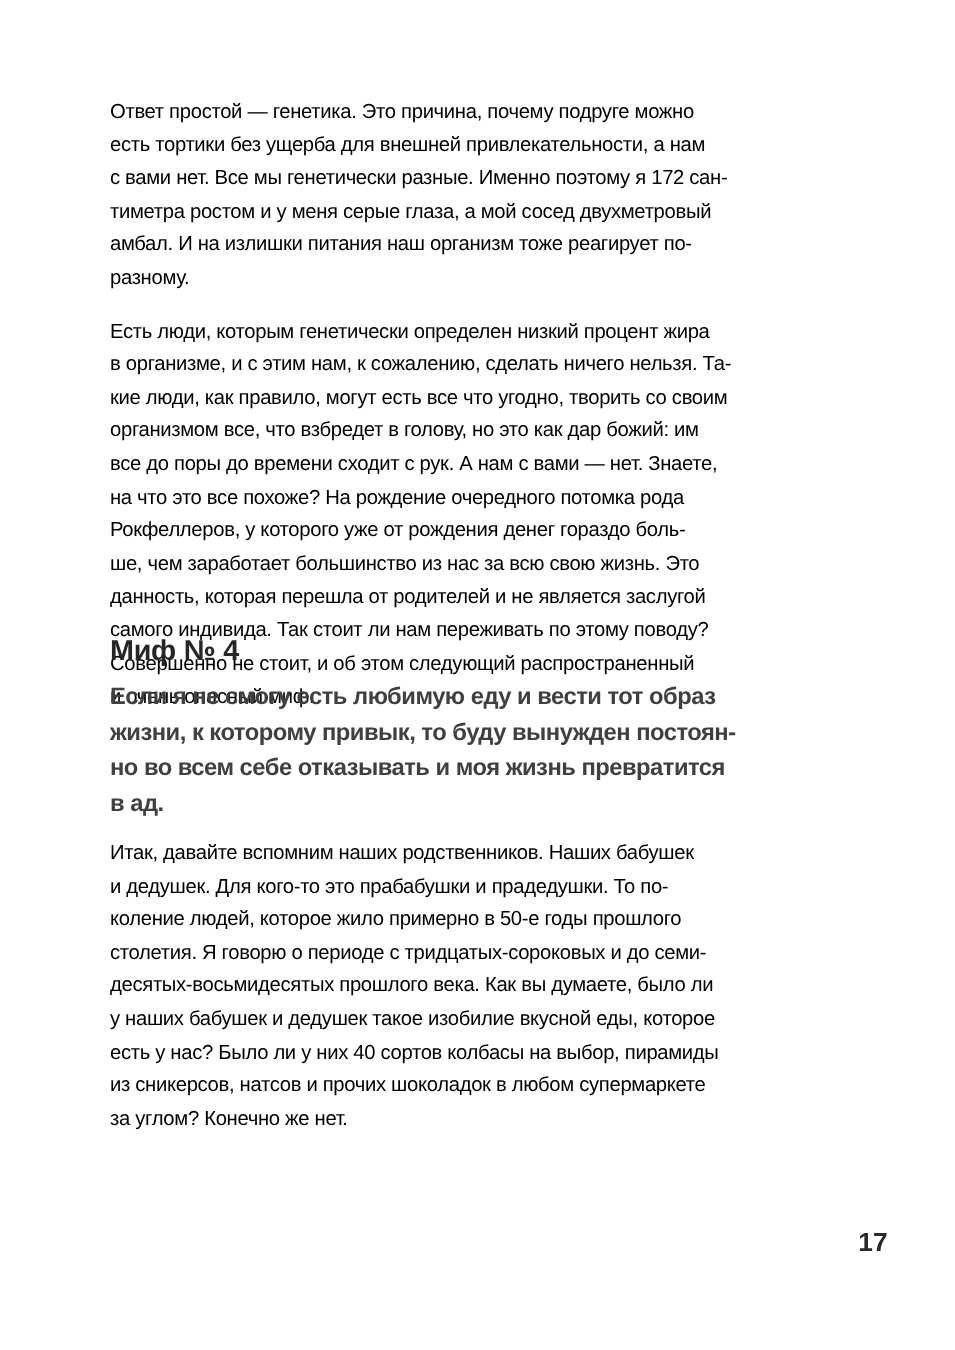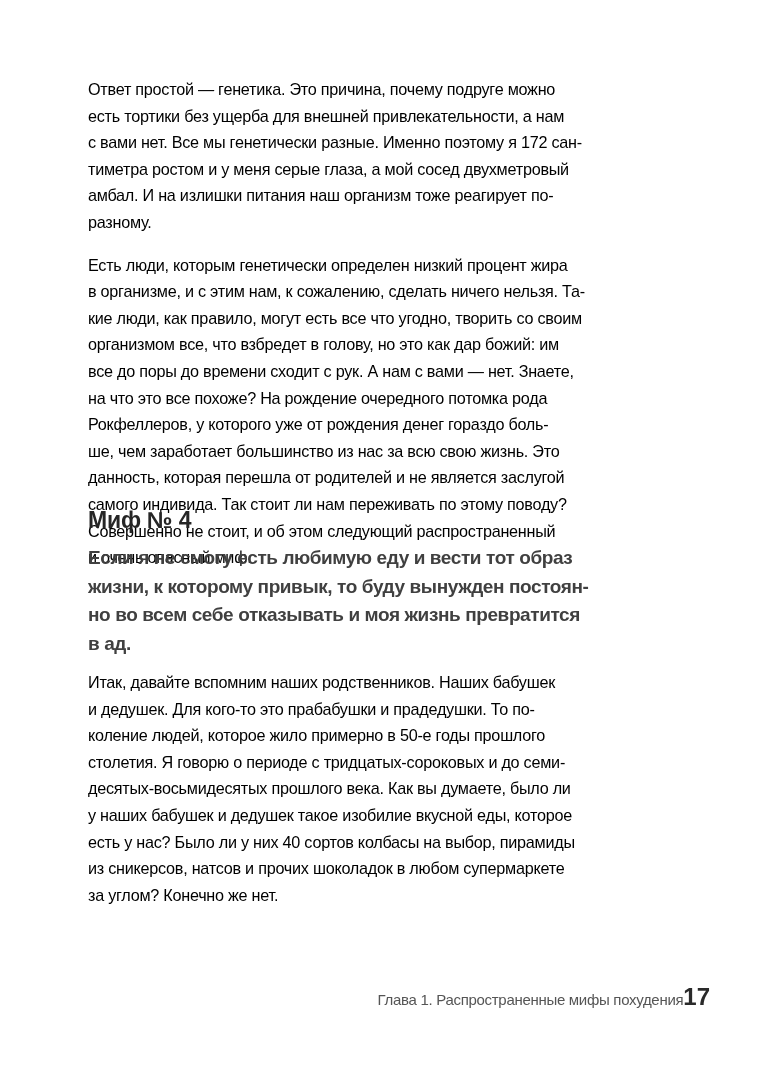--- a/index.html
+++ b/index.html
@@ -66,21 +66,21 @@
       display: flex;
       align-items: baseline;
       justify-content: flex-end;
     }
     .running-title {
       font-size: 15px;
       color: #555555;
       letter-spacing: -0.3px;
     }
     .page-number {
-      font-size: 24px;
+      font-size: 21px;
       font-weight: bold;
       color: #2a2a2a;
     }
   </style>
 </head>
 <body>
 
 <div class="page">
   <p class="para">Ответ простой — генетика. Это причина, почему подруге можно
 есть тортики без ущерба для внешней привлекательности, а нам
@@ -114,15 +114,14 @@
 коление людей, которое жило примерно в 50-е годы прошлого
 столетия. Я говорю о периоде с тридцатых-сороковых и до семи-
 десятых-восьмидесятых прошлого века. Как вы думаете, было ли
 у наших бабушек и дедушек такое изобилие вкусной еды, которое
 есть у нас? Было ли у них 40 сортов колбасы на выбор, пирамиды
 из сникерсов, натсов и прочих шоколадок в любом супермаркете
 за углом? Конечно же нет.</p>
 </div>
 
 <div class="footer">
-  <span class="running-title">Глава 1. Распространенные мифы похудения</span>
   <span class="page-number">17</span>
 </div>
 
 </body></html>

